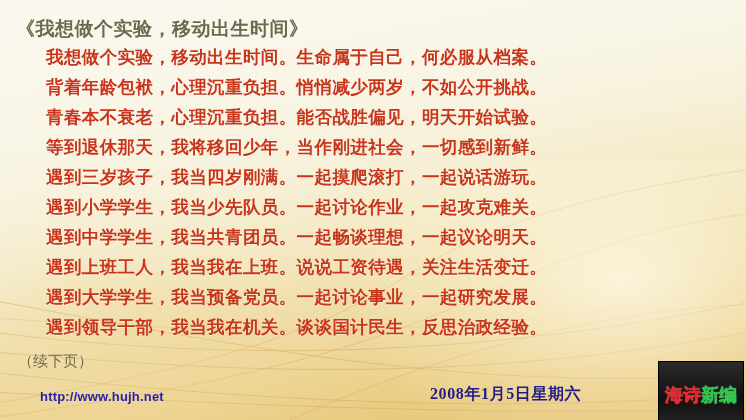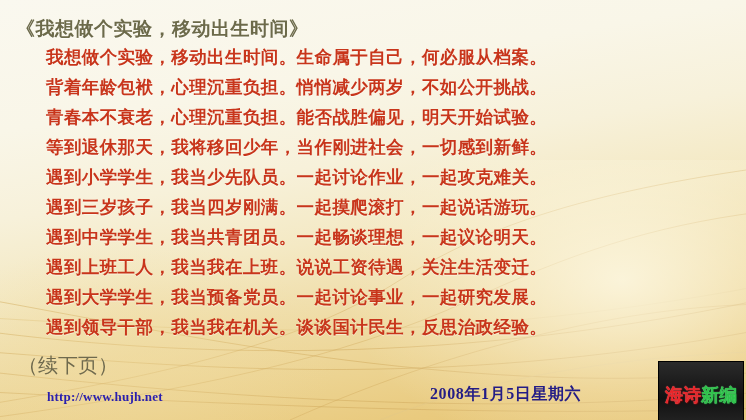--- a/index.html
+++ b/index.html
@@ -91,39 +91,39 @@
     letter-spacing: 0.4px;
     text-shadow: 0 1px 0 rgba(255,255,255,0.45);
     font-family: "Liberation Serif", "DejaVu Serif", serif;
   }
 
   
   #continued {
     position: absolute;
     left: 18px;
     top: 352px;
-    font-size: 20px;
+    font-size: 15px;
     color: #6f6a4e;
     white-space: nowrap;
     font-family: "Liberation Serif", "DejaVu Serif", serif;
   }
 
   
   .footer-url {
     position: absolute;
     top: 389px;
     font-size: 13px;
     font-weight: 700;
     color: #2a1fae;
     letter-spacing: 0.2px;
     white-space: nowrap;
     text-decoration: none;
     font-family: "Liberation Sans", "DejaVu Sans", sans-serif;
   }
-  #url-net { left: 47px; font-family: Liberation Serif, serif; }
+  #url-net { left: 40px; }
   #url-cn  { left: 170px; }
 
   #footer-date {
     position: absolute;
     left: 430px;
     top: 384px;
     font-size: 16px;
     font-weight: 700;
     color: #231c86;
     letter-spacing: 0.6px;
@@ -210,22 +210,22 @@
   <div class="wash wash-a"></div>
   <div class="wash wash-b"></div>
 
   <div id="poem-title">《我想做个实验，移动出生时间》</div>
 
   <div id="poem-body">
     <div class="poem-line">我想做个实验，移动出生时间。生命属于自己，何必服从档案。</div>
     <div class="poem-line">背着年龄包袱，心理沉重负担。悄悄减少两岁，不如公开挑战。</div>
     <div class="poem-line">青春本不衰老，心理沉重负担。能否战胜偏见，明天开始试验。</div>
     <div class="poem-line">等到退休那天，我将移回少年，当作刚进社会，一切感到新鲜。</div>
+    <div class="poem-line">遇到三岁孩子，我当四岁刚满。一起摸爬滚打，一起说话游玩。</div>
     <div class="poem-line">遇到小学学生，我当少先队员。一起讨论作业，一起攻克难关。</div>
-    <div class="poem-line">遇到三岁孩子，我当四岁刚满。一起摸爬滚打，一起说话游玩。</div>
     <div class="poem-line">遇到中学学生，我当共青团员。一起畅谈理想，一起议论明天。</div>
     <div class="poem-line">遇到上班工人，我当我在上班。说说工资待遇，关注生活变迁。</div>
     <div class="poem-line">遇到大学学生，我当预备党员。一起讨论事业，一起研究发展。</div>
     <div class="poem-line">遇到领导干部，我当我在机关。谈谈国计民生，反思治政经验。</div>
   </div>
 
   <div id="continued">（续下页）</div>
 
   <a href="#" class="footer-url" id="url-net">http://www.hujh.net</a>
 

